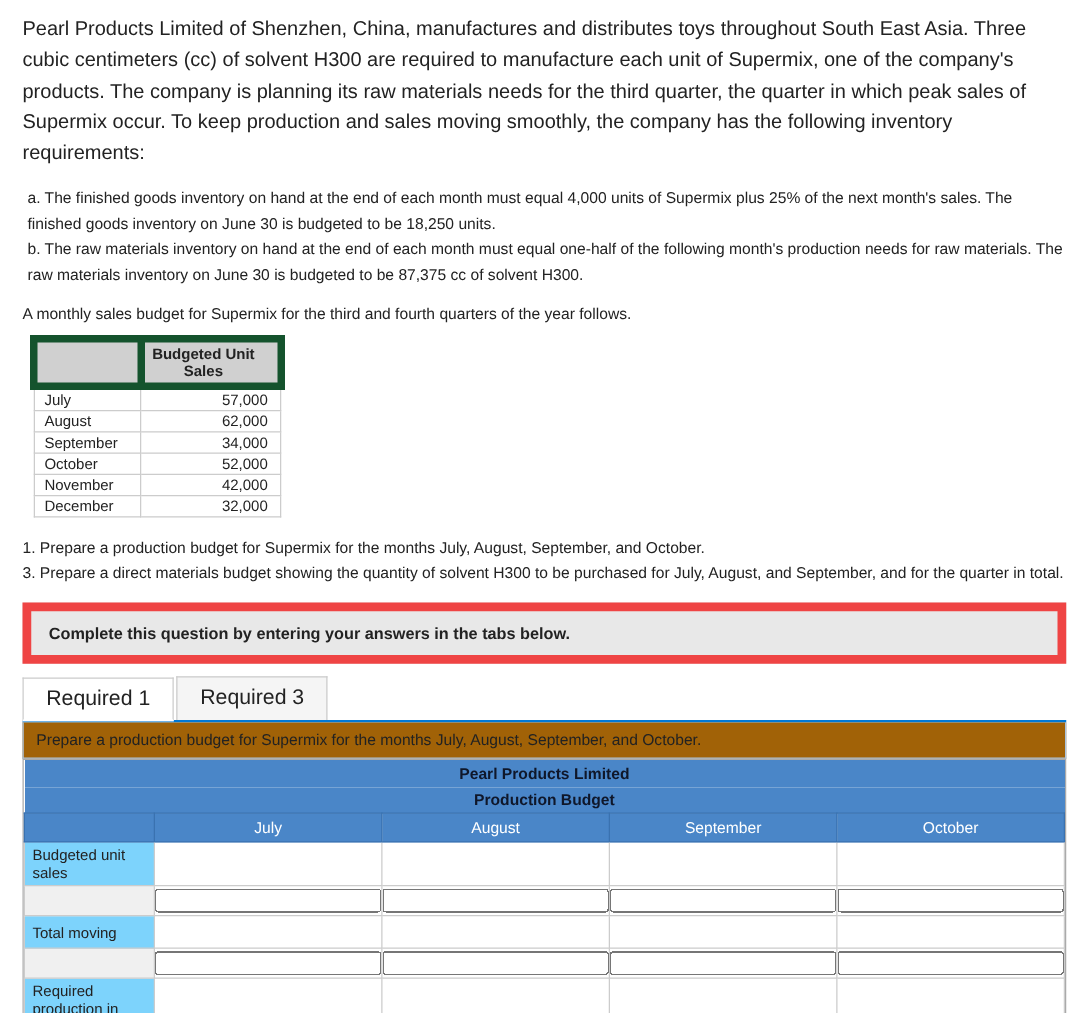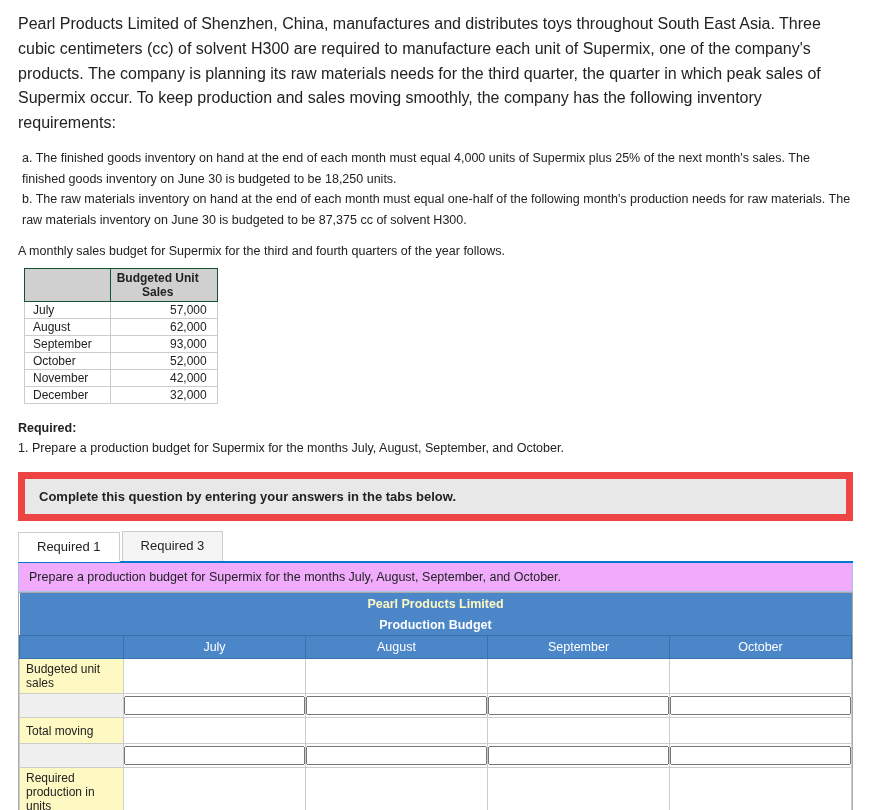--- a/index.html
+++ b/index.html
@@ -30,21 +30,21 @@
     .sales-table {
       border-collapse: collapse;
       margin-bottom: 14px;
       margin-left: 6px;
     }
     .sales-table th {
       background: #d0d0d0;
       font-size: 12px;
       text-align: center;
       padding: 2px 18px 2px 6px;
-      border: 1px solid #14532d;
+      border: 6px solid #14532d;
     }
     .sales-table td {
       font-size: 12px;
       padding: 1px 18px 1px 8px;
       border: 1px solid #ccc;
     }
     .sales-table td.num {
       text-align: right;
       padding-right: 10px;
     }
@@ -65,62 +65,62 @@
       margin-bottom: 0px;
     }
     .tabs-row {
       display: flex;
       border-bottom: 2px solid #0078d4;
       margin-top: 10px;
       margin-bottom: 0;
     }
     .tab {
       padding: 6px 18px;
-      font-size: 13px;
+      font-size: 17px;
       border: 1px solid #ccc;
       border-bottom: none;
       cursor: pointer;
       background: #f5f5f5;
       margin-right: 2px;
     }
     .tab.active {
       background: #fff;
       border-bottom: 2px solid #fff;
       font-weight: normal;
       position: relative;
       bottom: -1px;
       border-top: 1px solid #ccc;
     }
     .tab-content-header {
-      background: #f0abfc;
+      background: #a16207;
       padding: 7px 10px;
       font-size: 12.5px;
       border: 1px solid #aac4e0;
       border-top: none;
       margin-bottom: 0;
     }
     .budget-table-wrapper {
       border: 1px solid #aaa;
       margin-top: 0;
     }
     .budget-table {
       width: 100%;
       border-collapse: collapse;
     }
     .budget-table .title-row td {
       background: #4a86c8;
-      color: #fef9c3;
+      color: #0f172a;
       text-align: center;
       font-size: 12.5px;
       font-weight: bold;
       padding: 4px 0;
     }
     .budget-table .subtitle-row td {
       background: #4a86c8;
-      color: #ffffff;
+      color: #0f172a;
       text-align: center;
       font-size: 12.5px;
       font-weight: bold;
       padding: 3px 0;
     }
     .budget-table .header-row td {
       background: #4a86c8;
       color: #fff;
       text-align: center;
       font-size: 12.5px;
@@ -131,21 +131,21 @@
       text-align: left;
     }
     .budget-table .data-row td {
       font-size: 12px;
       padding: 3px 6px;
       border: 1px solid #ccc;
       background: #fff;
       height: 26px;
     }
     .budget-table .data-row td:first-child {
-      background: #fef9c3;
+      background: #7dd3fc;
       font-size: 12px;
     }
     .budget-table .data-row td input {
       width: 100%;
       border: none;
       outline: none;
       font-size: 12px;
       background: transparent;
       text-align: right;
     }
@@ -181,41 +181,41 @@
   <tr>
         <td>July</td>
         <td class="num">57,000</td>
       </tr>
       <tr>
         <td>August</td>
         <td class="num">62,000</td>
       </tr>
       <tr>
         <td>September</td>
-        <td class="num">93,000</td>
+        <td class="num">34,000</td>
       </tr>
       <tr>
         <td>October</td>
         <td class="num">52,000</td>
       </tr>
       <tr>
         <td>November</td>
         <td class="num">42,000</td>
       </tr>
       <tr>
         <td>December</td>
         <td class="num">32,000</td>
       </tr>
     </tbody>
 </table>
 
 <div class="required-section">
-  <p><strong>Required:</strong></p>
   <div id="required-items-container">
       <p>1. Prepare a production budget for Supermix for the months July, August, September, and October.</p>
+      <p>3. Prepare a direct materials budget showing the quantity of solvent H300 to be purchased for July, August, and September, and for the quarter in total.</p>
     </div>
 </div>
 
 <div class="instruction-box">Complete this question by entering your answers in the tabs below.</div>
 
 <div class="tabs-row">
   <div class="tab active">Required 1</div>
   <div class="tab">Required 3</div>
 </div>
 

